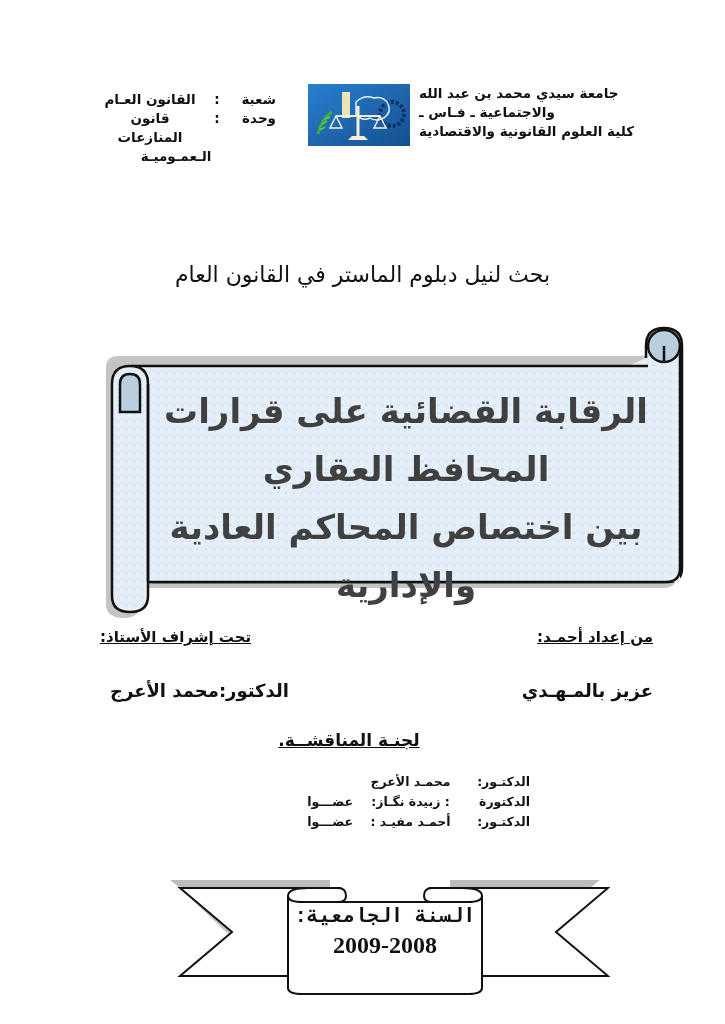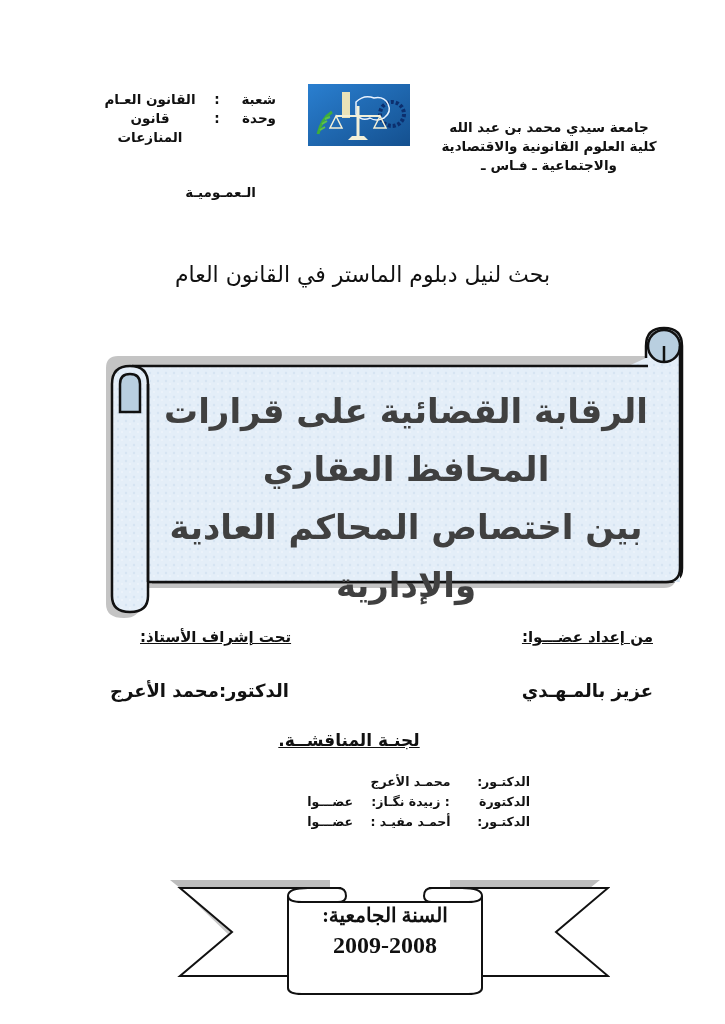--- a/index.html
+++ b/index.html
@@ -1,61 +1,61 @@
 <!DOCTYPE html>
 <html><head>
 <meta charset="utf-8">
 <style>
   html, body { margin: 0; padding: 0; background: #ffffff; }
   body { width: 725px; height: 1024px; position: relative; overflow: hidden;
          font-family: "DejaVu Sans", "Liberation Sans", sans-serif; color: #111; }
   .abs { position: absolute; }
   .rtl { direction: rtl; unicode-bidi: plaintext; }
 
-  .univ { right: 46px; top: 84px; width: 260px; text-align: center; font-size: 13.5px; line-height: 19px; font-weight: bold; margin-top: 34px; }
+  .univ { right: 46px; top: 84px; width: 260px; text-align: left; font-size: 13.5px; line-height: 19px; font-weight: bold; }
   .dept { left: 96px; top: 90px; width: 180px; font-size: 13.5px; line-height: 19px; font-weight: bold; }
   .dept .row { display: flex; direction: rtl; gap: 8px; }
   .dept .lbl { width: 46px; text-align: right; }
   .dept .colon { width: 10px; text-align: center; }
   .dept .val { flex: 1; text-align: center; }
-  .dept .cont { padding-right: 20px; margin-top: 36px; }
+  .dept .cont { text-align: center; padding-right: 20px; }
 
   .logo { left: 308px; top: 84px; width: 102px; height: 62px; }
 
   .subtitle { left: 0; width: 725px; top: 262px; text-align: center; font-size: 22px; }
 
   .scroll { left: 92px; top: 322px; width: 600px; height: 300px; }
   .scroll-title { left: 132px; top: 382px; width: 548px; text-align: center; color: #404040;
                   font-size: 34px; line-height: 58px; font-weight: bold; }
 
-  .sig-head { top: 628px; font-size: 15px; font-weight: bold; text-decoration: underline; margin-left: 40px; }
+  .sig-head { top: 628px; font-size: 15px; font-weight: bold; text-decoration: underline; }
   .sig-name { top: 680px; font-size: 18px; font-weight: bold; }
 
   .committee-title { left: 0; width: 698px; top: 730px; text-align: center;
                      font-size: 17px; font-weight: bold; }
   .committee-title span { text-decoration: underline; }
   .committee { left: 190px; top: 772px; width: 340px; font-size: 12.5px; line-height: 20px; font-weight: bold; }
   .committee .row { display: flex; direction: rtl; }
   .committee .c1 { width: 62px; text-align: right; }
   .committee .c2 { width: 115px; text-align: center; }
   .committee .c3 { flex: 1; text-align: right; }
 
   .ribbon { left: 160px; top: 866px; width: 450px; height: 140px; }
-  .year-label { left: 285px; top: 903px; width: 200px; text-align: center; font-family: Liberation Serif, serif;
+  .year-label { left: 285px; top: 903px; width: 200px; text-align: center; font-family: Liberation Mono, monospace;
                 font-size: 20px; font-weight: bold; }
   .year-value { left: 285px; top: 932px; width: 200px; text-align: center; font-family: "Liberation Serif", "DejaVu Serif", serif;
                 font-size: 24px; font-weight: bold; }
 </style>
 </head>
 <body>
 
 <div class="abs univ rtl">
   <div>جامعة سيدي محمد بن عبد الله</div>
+  <div>والاجتماعية ـ فـاس ـ</div>
   <div>كلية العلوم القانونية والاقتصادية</div>
-  <div>والاجتماعية ـ فـاس ـ</div>
 </div>
 
 <div class="abs logo">
   <svg width="102" height="62" viewBox="0 0 102 62">
     <defs>
       <linearGradient id="lg" x1="0" y1="0" x2="1" y2="1">
         <stop offset="0" stop-color="#2a7fd0"></stop>
         <stop offset="1" stop-color="#14508f"></stop>
       </linearGradient>
     </defs>
@@ -110,21 +110,21 @@
 
   <path d="M20 62 q0 -18 18 -18 q18 0 18 18 v212 q0 16 -18 16 q-18 0 -18 -16z" fill="url(#paper)" stroke="#111" stroke-width="2.5"></path>
   <path d="M28 62 q0 -10 10 -10 q10 0 10 10 v28 h-20z" fill="#b9cfe0" stroke="#111" stroke-width="2.5"></path>
   <line x1="56" y1="62" x2="56" y2="260" stroke="#111" stroke-width="2.5"></line>
 </svg>
 <div class="abs scroll-title rtl">
   <div>الرقابة القضائية على قرارات المحافظ العقاري</div>
   <div>بين اختصاص المحاكم العادية والإدارية</div>
 </div>
 
-<div class="abs sig-head rtl" style="right:72px;">من إعداد عضـــوا:</div>
+<div class="abs sig-head rtl" style="right:72px;">من إعداد أحمـد:</div>
 <div class="abs sig-name rtl" style="right:72px;">عزيز بالمـهـدي</div>
 <div class="abs sig-head rtl" style="left:100px;">تحت إشراف الأستاذ:</div>
 <div class="abs sig-name rtl" style="left:110px;">الدكتور:محمد الأعرج</div>
 
 <div class="abs committee-title rtl">
   <span>لجنـة المناقشــة.</span>
 </div>
 <div class="abs committee rtl">
   <div class="row">
     <span class="c1">الدكتـور:</span>

